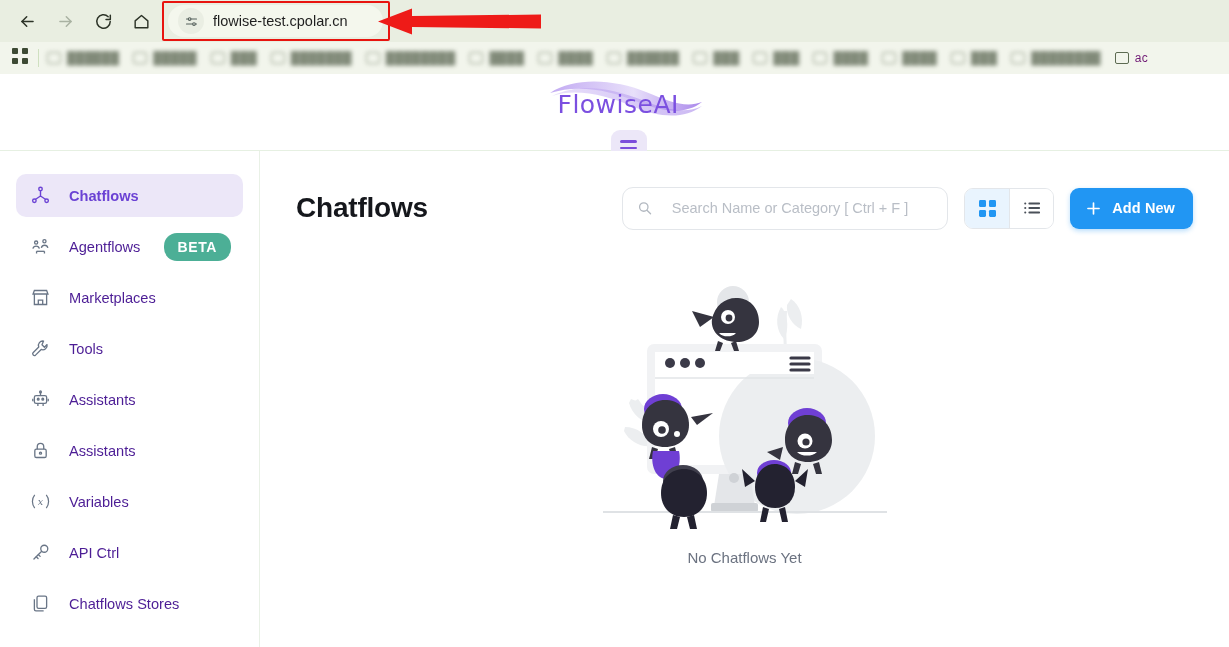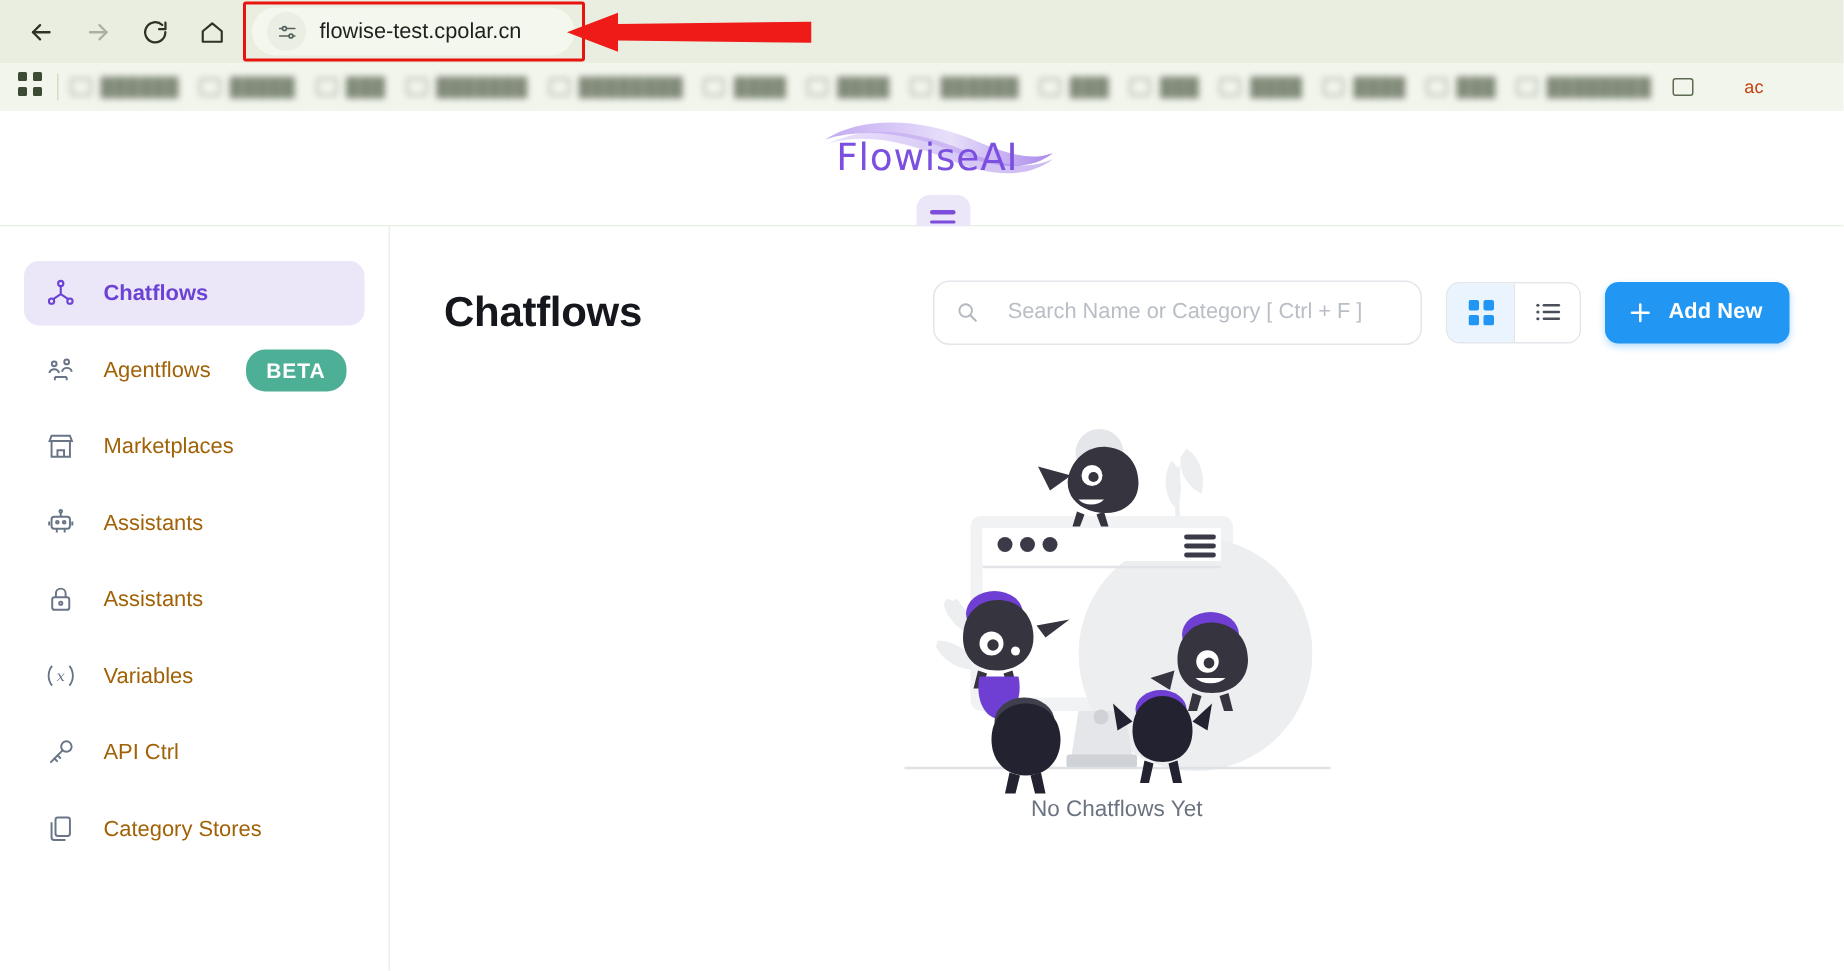--- a/index.html
+++ b/index.html
@@ -100,21 +100,21 @@
     margin-right: 6px;
     flex: 0 0 auto;
   }
   .bm-label {
     font-size: 12px;
     color: #3d4a34;
     white-space: nowrap;
     letter-spacing: .2px;
   }
   .bookmark.last { filter: none; opacity: 1; }
-  .bookmark.last .bm-label { color: #c2410c; margin-left: 28px; }
+  .bookmark.last .bm-label { color: #701a75; }
 
   
   #app-header {
     position: absolute; top: 74px; left: 0;
     width: 1229px; height: 77px;
     background: #ffffff;
     border-bottom: 1px solid #e6f0e2;
     display: flex; align-items: center; flex-direction: column;
   }
   #logo-block {
@@ -194,21 +194,21 @@
   .side-item.active { background: #ece7f8; }
   .side-ico {
     width: 24px; flex: 0 0 auto;
     display: flex; align-items: center; justify-content: center;
     color: #697586;
   }
   .side-item.active .side-ico { color: #6b42d4; }
   .side-label {
     margin-left: 17px;
     font-size: 14.6px;
-    color: #a16207;
+    color: #4c1d95;
     white-space: nowrap;
   }
   .side-item.active .side-label { color: #6b42d4; font-weight: 600; }
   .beta-badge {
     margin-left: auto;
     background: #4caf96;
     color: #ffffff;
     font-size: 14px;
     font-weight: 700;
     letter-spacing: .6px;
@@ -292,20 +292,21 @@
 
   
   #empty-state {
     position: absolute;
     top: 130px; left: 0;
     width: 969px;
     display: flex; flex-direction: column;
     align-items: center;
   }
   #empty-text {
+    margin-top: 18px;
     font-size: 15px;
     color: #6b7280;
   }
 </style>
 </head>
 <body>
 
 <div id="browser-chrome">
 
   <div class="nav-btn" style="margin-left:12px">
@@ -514,20 +515,28 @@
     <span class="side-ico">
       <svg width="21" height="21" viewBox="0 0 24 24" fill="none" stroke="currentColor" stroke-width="1.5">
         <path d="M3.5 8h17l-1.5-4h-14z"></path>
           <path d="M5 8v12h14V8"></path>
           <path d="M9.5 20v-5h5v5"></path>
       </svg>
     </span>
     <span class="side-label">Marketplaces</span>
   </div>
 
+  <div class="side-item">
+    <span class="side-ico">
+      <svg width="21" height="21" viewBox="0 0 24 24" fill="none" stroke="currentColor" stroke-width="1.5" stroke-linecap="round" stroke-linejoin="round">
+        <path d="M15.5 3.5a5 5 0 0 0-5.5 6.8L3.5 16.8a2 2 0 0 0 2.8 2.8l6.5-6.5a5 5 0 0 0 6.7-5.6l-3 3-2.8-2.8z"></path>
+      </svg>
+    </span>
+    <span class="side-label">Tools</span>
+  </div>
 
   <div class="side-item">
     <span class="side-ico">
       <svg width="21" height="21" viewBox="0 0 24 24" fill="none" stroke="currentColor" stroke-width="1.5">
         <rect x="5" y="7.5" width="14" height="9" rx="2"></rect>
         <path d="M12 4v3.5"></path>
           <circle cx="12" cy="3.3" r="1"></circle>
         <path d="M3.2 11v3M20.8 11v3"></path>
           <path d="M9 16.5v3M15 16.5v3"></path>
         <circle cx="9.4" cy="11.6" r="1"></circle>
@@ -570,21 +579,21 @@
     <span class="side-label">API Ctrl</span>
   </div>
 
   <div class="side-item">
     <span class="side-ico">
       <svg width="21" height="21" viewBox="0 0 24 24" fill="none" stroke="currentColor" stroke-width="1.5">
         <rect x="8" y="3.5" width="11" height="14" rx="1.8"></rect>
         <path d="M15.6 20.5H6.8a1.8 1.8 0 0 1-1.8-1.8V7"></path>
       </svg>
     </span>
-    <span class="side-label">Category Stores</span>
+    <span class="side-label">Chatflows Stores</span>
   </div>
 </div>
 
 <div id="main">
 
   <div id="main-toolbar">
     <span id="page-title">Chatflows</span>
 
     <div id="toolbar-right">
 

